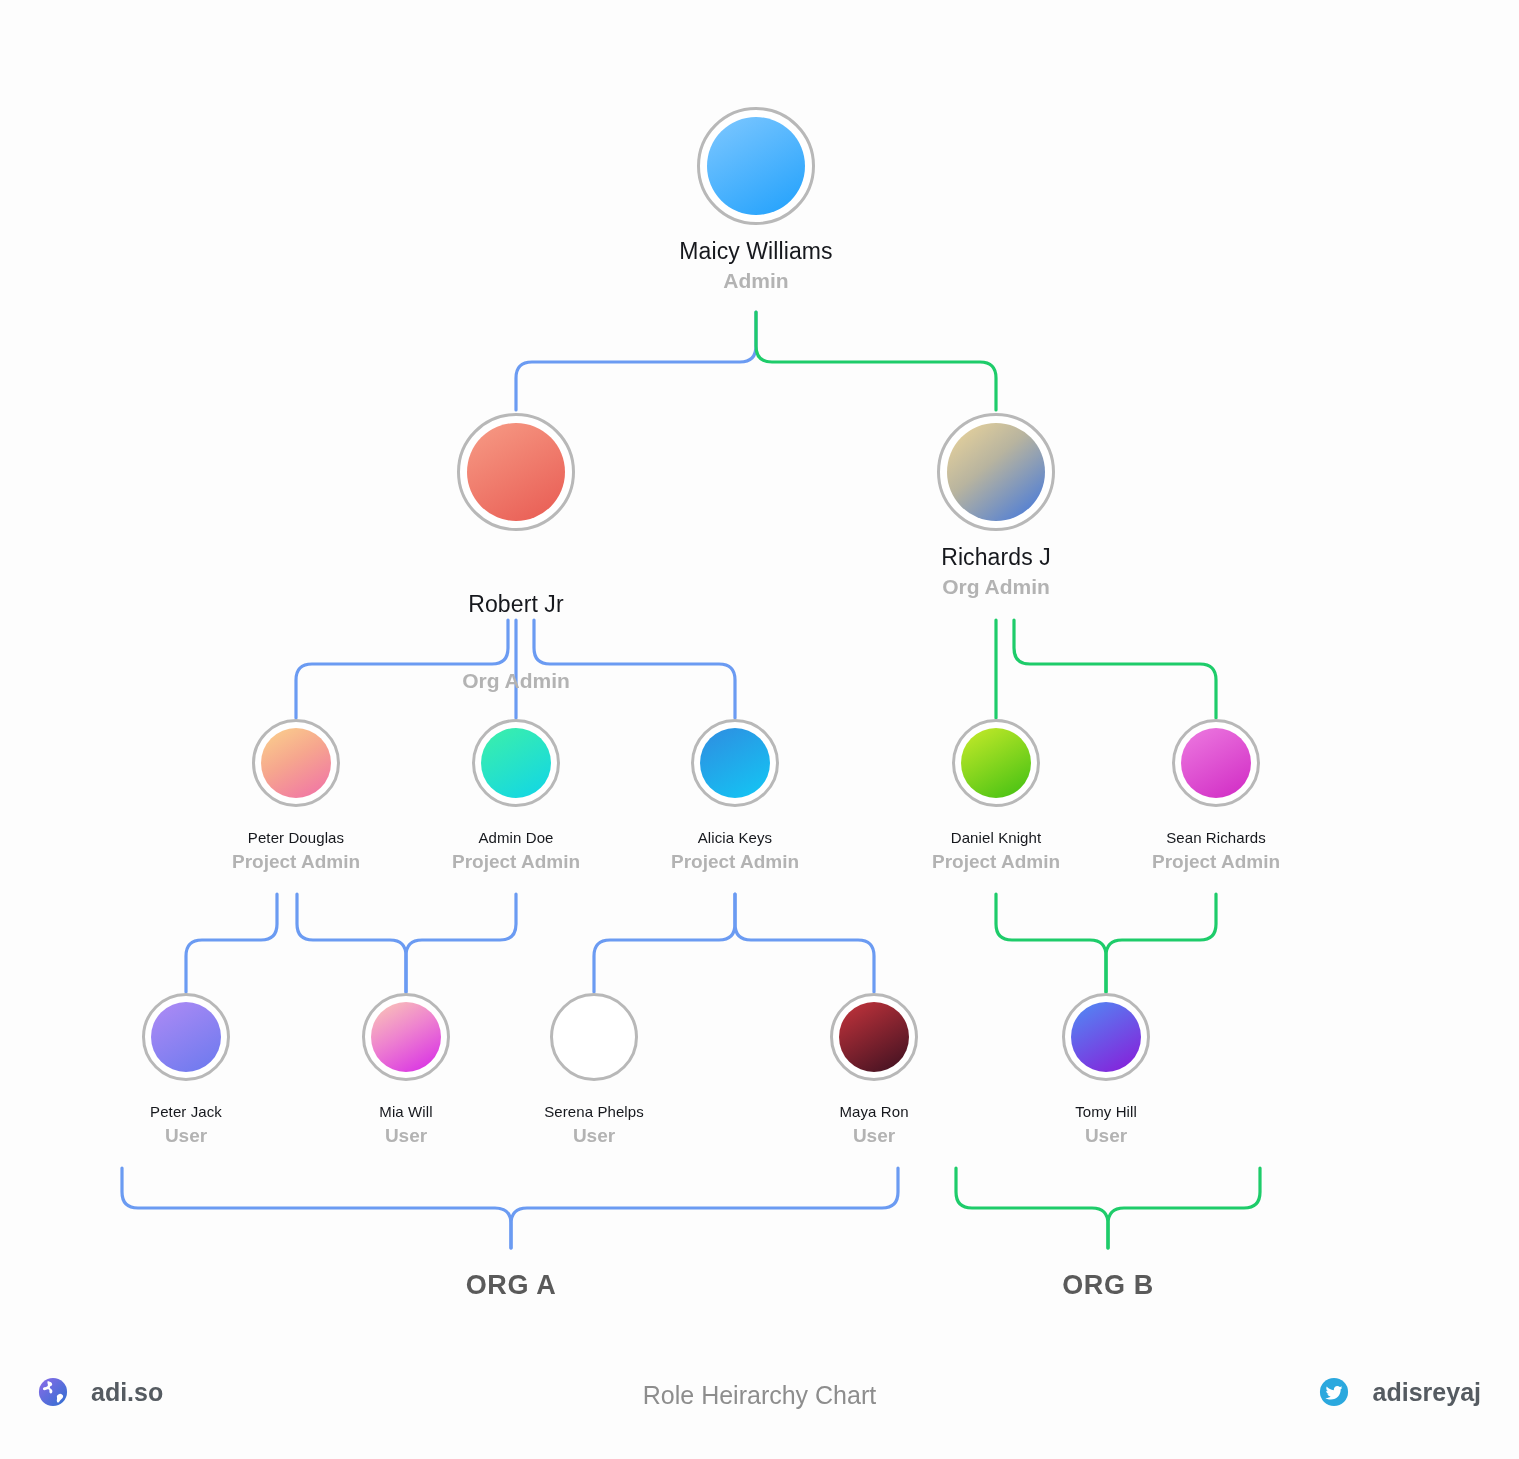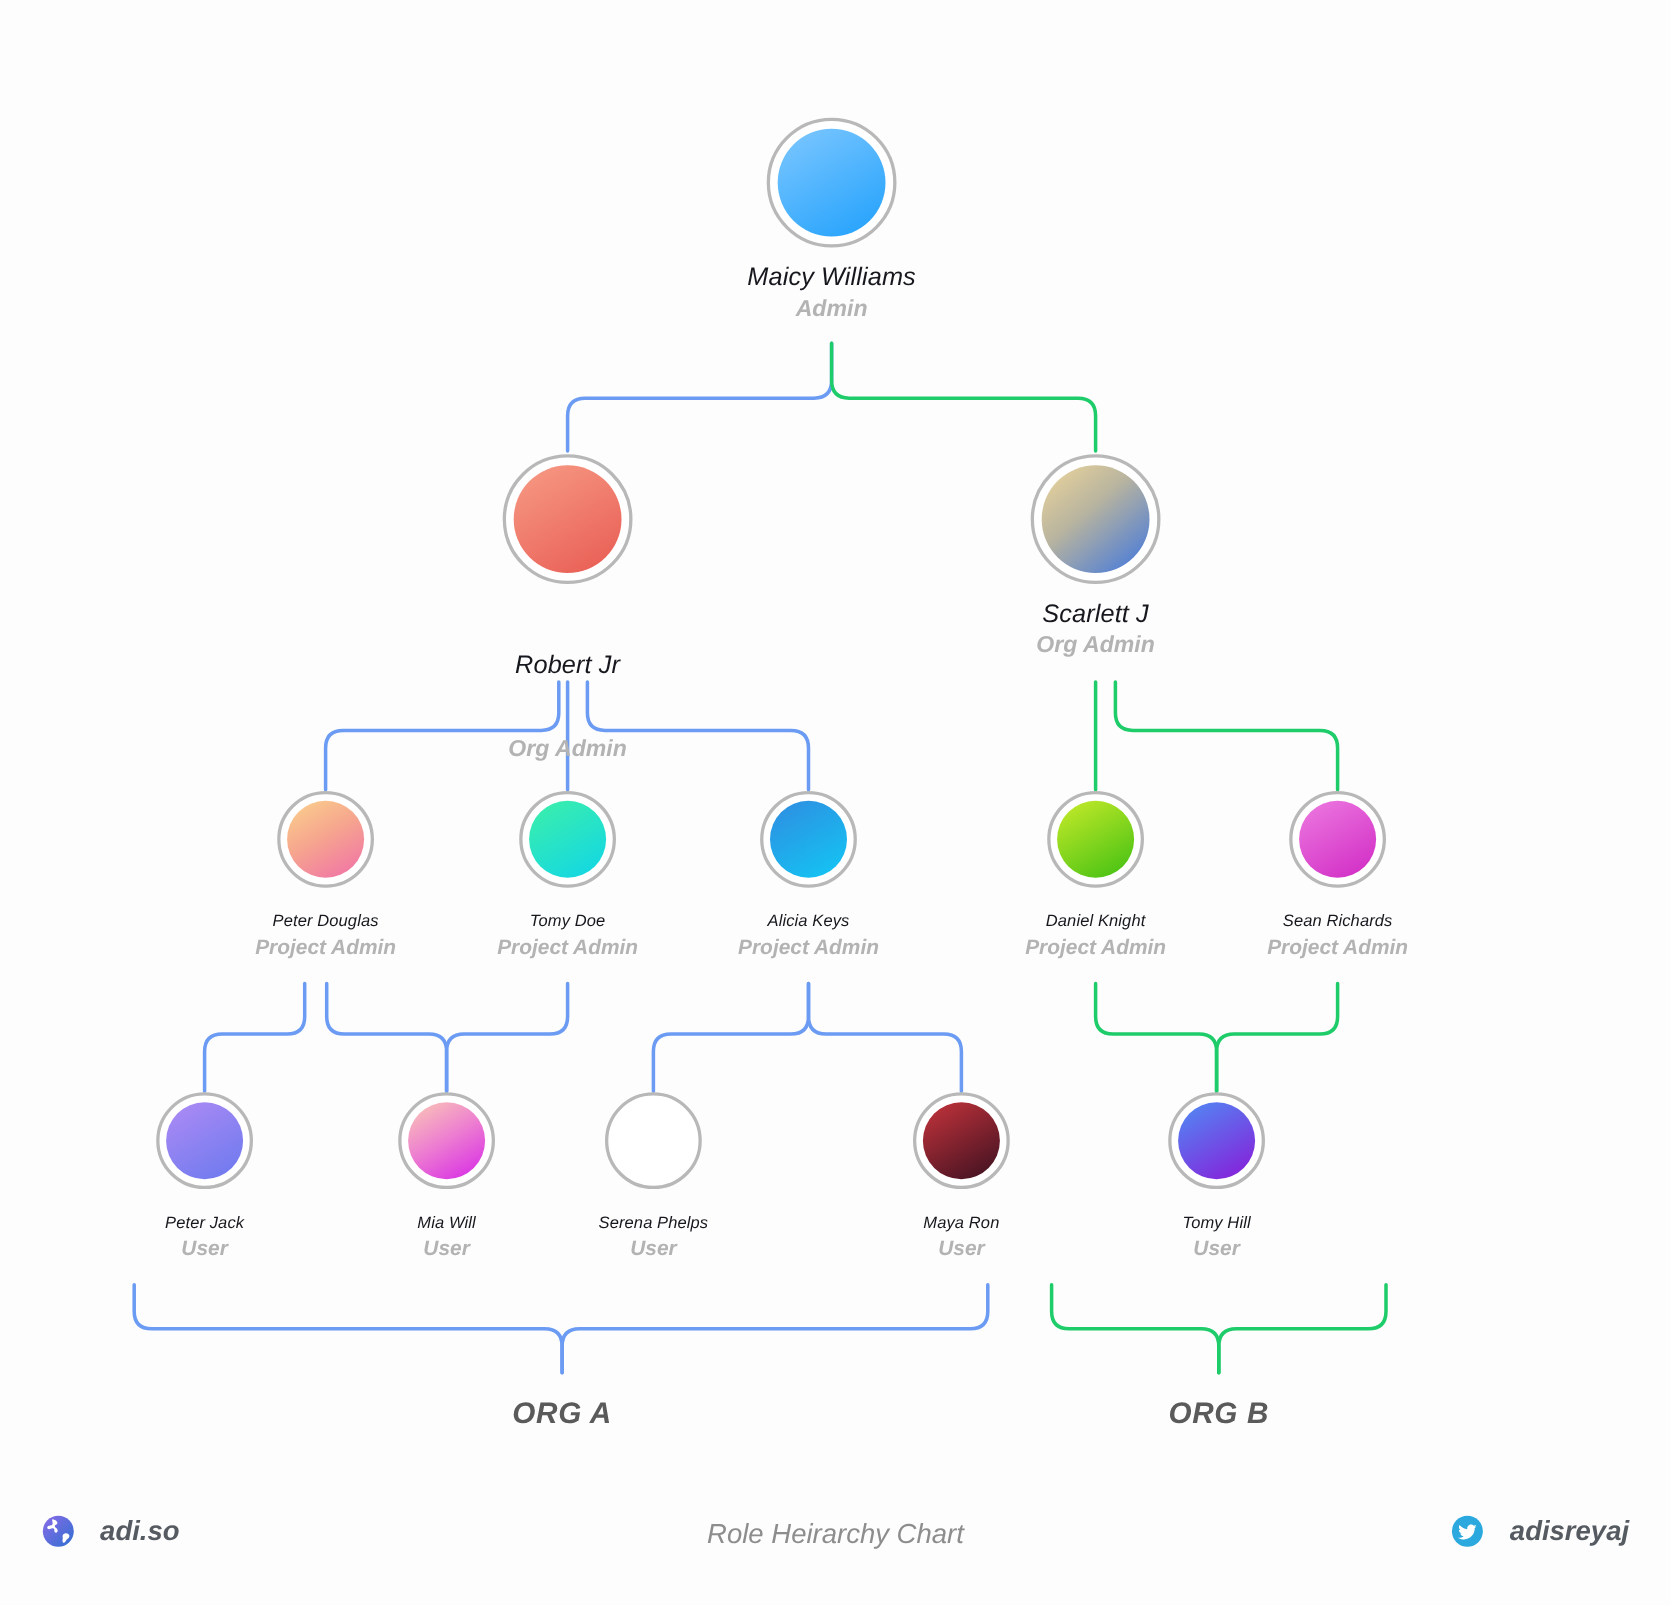--- a/index.html
+++ b/index.html
@@ -11,21 +11,20 @@
     background: #ffffff;
     font-family: "Liberation Sans", sans-serif;
     overflow: hidden;
   }
 
   #chart-root {
     position: relative;
     width: 1519px;
     height: 1459px;
     background: #fdfdfd;
-    font-style: italic;
   }
 
   
   #connector-layer {
     position: absolute;
     inset: 0;
     width: 1519px;
     height: 1459px;
     z-index: 1;
     pointer-events: none;
@@ -218,37 +217,37 @@
       <div class="avatar-disc" style="background:linear-gradient(150deg,#F79C86 0%,#E85A52 100%);"></div>
     </div>
     <div class="node-name">Robert Jr</div>
     <div class="node-role">Org Admin</div>
   </div>
 
   <div class="node size-md" style="left:996px; top:413px;">
     <div class="avatar-ring">
       <div class="avatar-disc" style="background:linear-gradient(140deg,#EFD79B 0%,#B8B49F 42%,#3C74E0 100%);"></div>
     </div>
-    <div class="node-name">Scarlett J</div>
+    <div class="node-name">Richards J</div>
     <div class="node-role">Org Admin</div>
   </div>
 
   <div class="node size-sm" style="left:296px; top:719px;">
     <div class="avatar-ring">
       <div class="avatar-disc" style="background:linear-gradient(150deg,#FBD38C 0%,#F6A68E 45%,#F06EA9 100%);"></div>
     </div>
     <div class="node-name">Peter Douglas</div>
     <div class="node-role">Project Admin</div>
   </div>
 
   <div class="node size-sm" style="left:516px; top:719px;">
     <div class="avatar-ring">
       <div class="avatar-disc" style="background:linear-gradient(150deg,#3DF0A8 0%,#10D5E8 100%);"></div>
     </div>
-    <div class="node-name">Tomy Doe</div>
+    <div class="node-name">Admin Doe</div>
     <div class="node-role">Project Admin</div>
   </div>
 
   <div class="node size-sm" style="left:735px; top:719px;">
     <div class="avatar-ring">
       <div class="avatar-disc" style="background:linear-gradient(150deg,#2F8CE0 0%,#12C8F5 100%);"></div>
     </div>
     <div class="node-name">Alicia Keys</div>
     <div class="node-role">Project Admin</div>
   </div>

